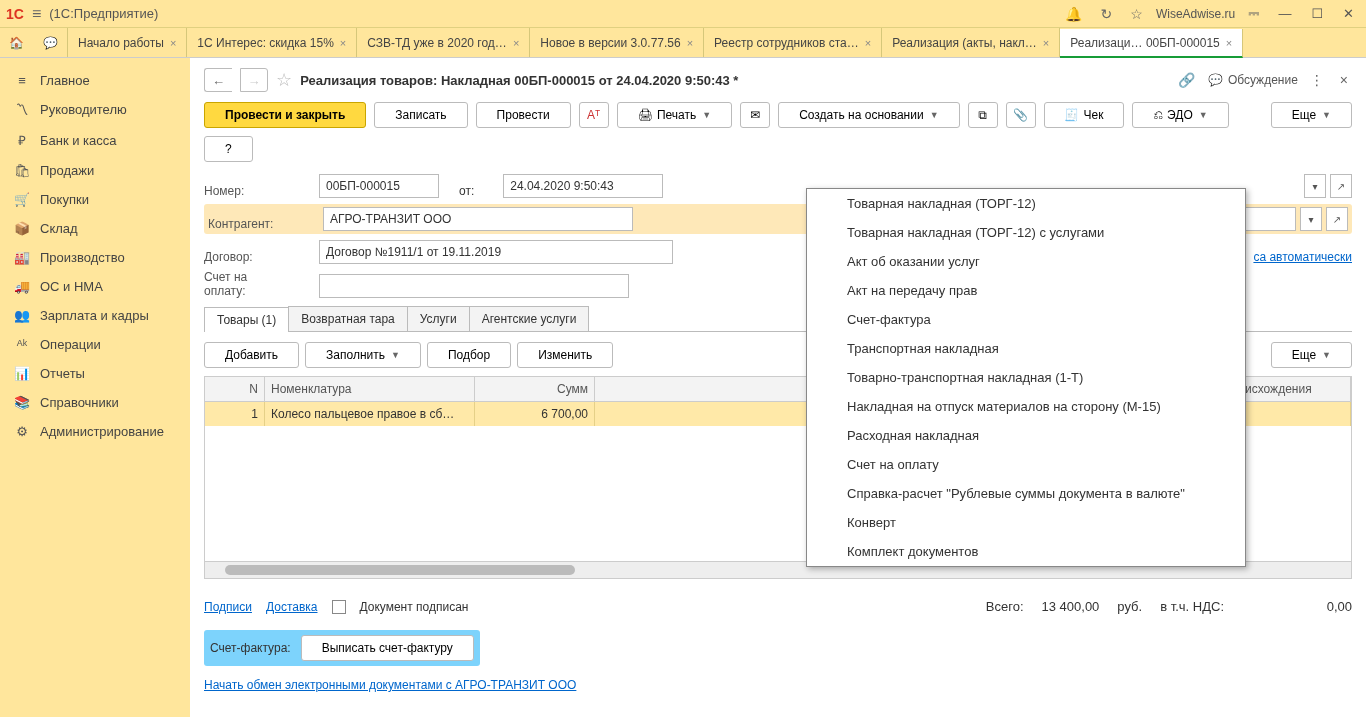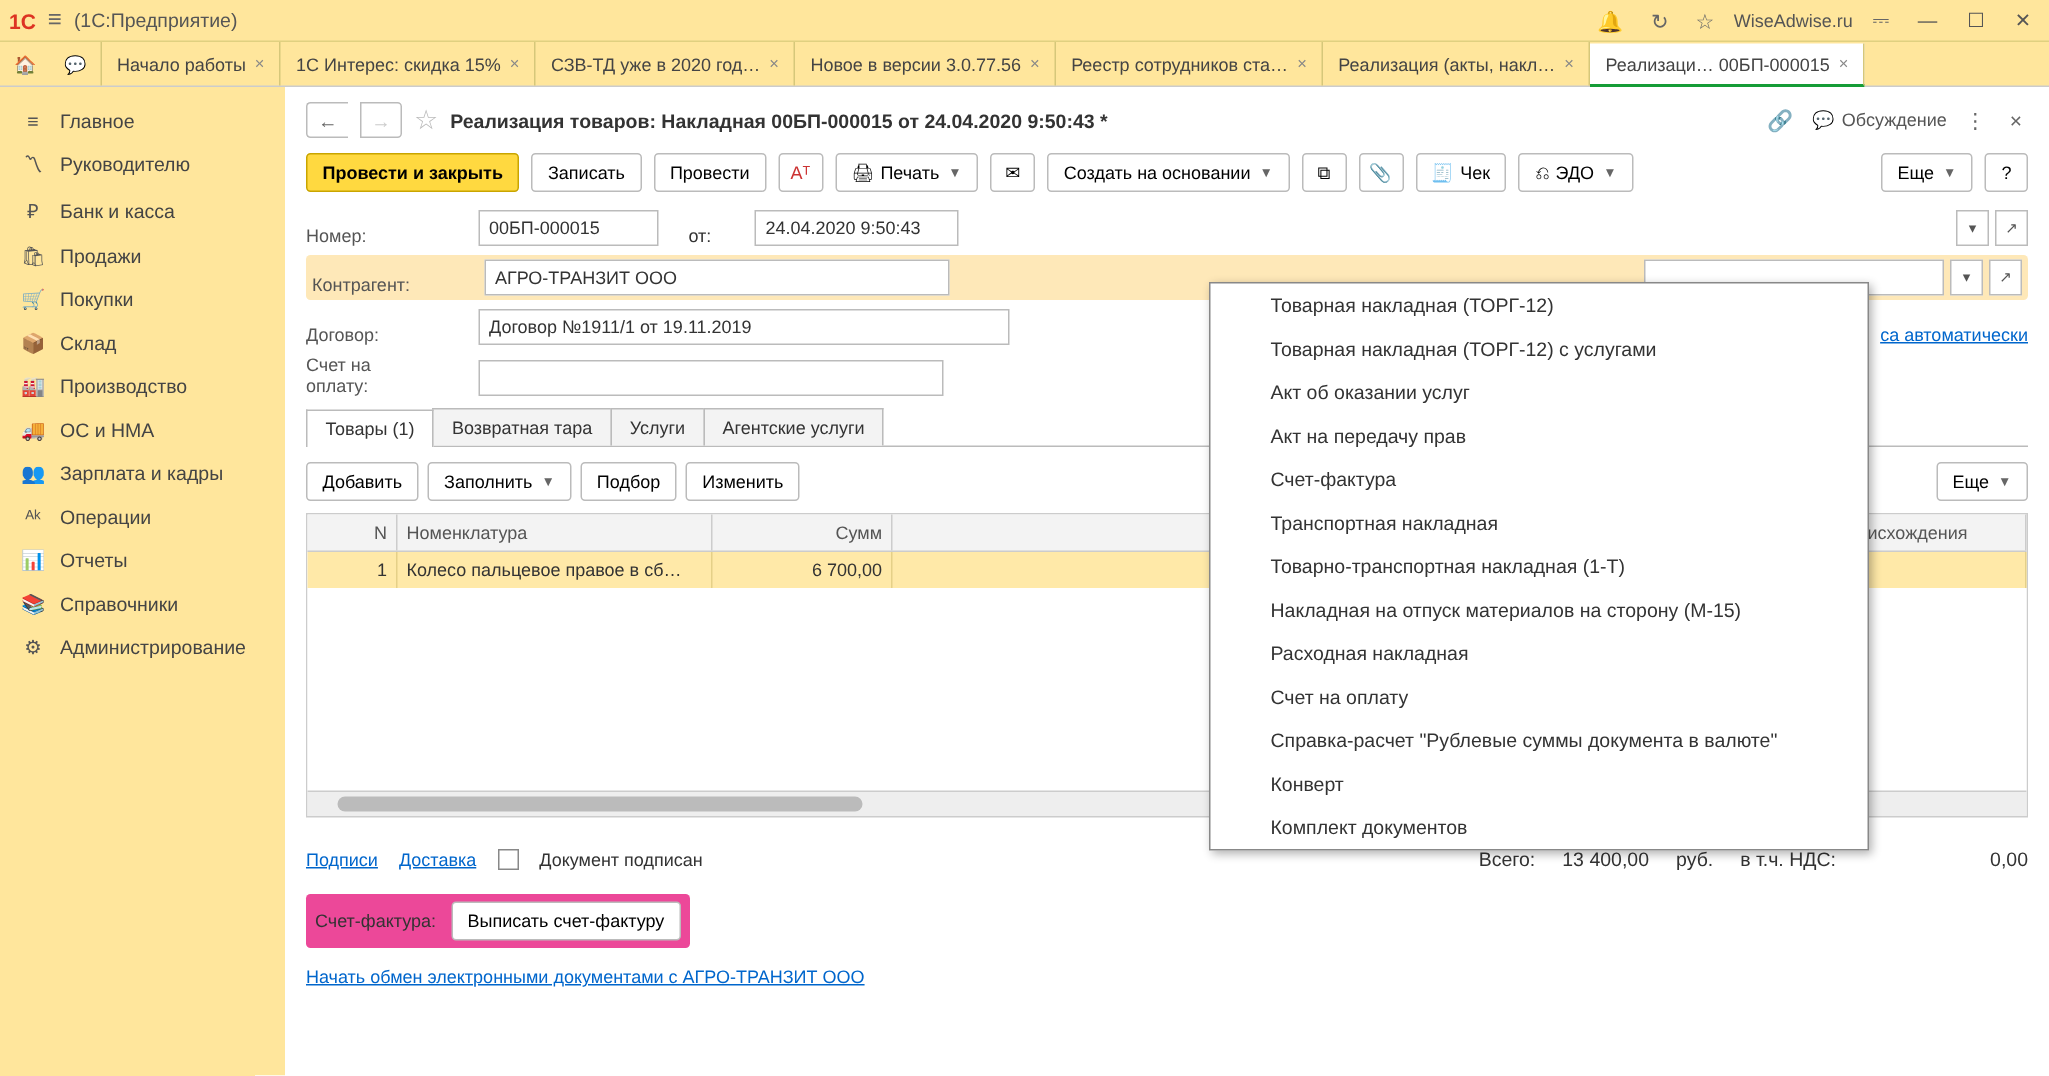--- a/index.html
+++ b/index.html
@@ -31,21 +31,21 @@
 .nav-arrow { border: 1px solid #bbb; background: #fff; width: 28px; height: 24px; display: flex; align-items: center; justify-content: center; cursor: pointer; color: #666; font-size: 13px; }
 .nav-arrow:first-of-type { border-radius: 3px 0 0 3px; border-right: none; }
 .nav-arrow:nth-of-type(2) { border-radius: 0 3px 3px 0; }
 .star { color: #bbb; font-size: 18px; cursor: pointer; }
 .doc-title { font-size: 13px; font-weight: bold; color: #333; }
 .doc-spacer { flex: 1; }
 .hdr-icon { color: #666; font-size: 14px; cursor: pointer; padding: 0 4px; }
 .discuss { display: flex; align-items: center; gap: 5px; color: #555; font-size: 12px; cursor: pointer; }
 
 .toolbar { display: flex; gap: 8px; margin-bottom: 12px; align-items: center; flex-wrap: wrap; }
-.btn { border: 1px solid #bbb; background: #fff; padding: 4px 10px; font-size: 12px; border-radius: 3px; cursor: pointer; height: 26px; display: flex; align-items: center; gap: 4px; }
+.btn { border: 1px solid #bbb; background: #fff; padding: 4px 20px; font-size: 12px; border-radius: 3px; cursor: pointer; height: 26px; display: flex; align-items: center; gap: 4px; }
 .btn-primary { background: #ffd940; font-weight: bold; border-color: #c9a500; }
 .btn-icon { width: 30px; justify-content: center; padding: 4px 0; }
 .btn .dd { color: #666; font-size: 9px; margin-left: 2px; }
 .toolbar-spacer { flex: 1; }
 
 .form-row { display: flex; align-items: flex-end; margin-bottom: 6px; gap: 6px; }
 .form-row.hl { background: #fee8b8; padding: 3px 4px; border-radius: 3px; }
 .form-label { width: 86px; color: #555; font-size: 12px; }
 .form-field { border: 1px solid #bbb; background: #fff; padding: 3px 6px; font-size: 12px; height: 24px; display: flex; align-items: center; margin-left: 23px; }
 .form-link { color: #0066cc; text-decoration: underline; cursor: pointer; font-size: 12px; }
@@ -71,21 +71,21 @@
 .col-country { flex: 1; }
 
 .grid-body { height: 160px; background: #fff; border-bottom: 1px solid #ccc; }
 .hscroll { height: 16px; background: #eee; display: flex; align-items: center; }
 .hscroll-thumb { height: 10px; background: #bbb; border-radius: 5px; margin-left: 20px; width: 350px; }
 
 .bottom-area { margin-top: 20px; display: flex; align-items: center; gap: 14px; }
 .totals { margin-left: auto; display: flex; gap: 18px; align-items: center; font-size: 13px; }
 .checkbox { width: 14px; height: 14px; border: 1px solid #888; background: #fff; }
 
-.invoice-row { margin-top: 16px; display: flex; align-items: center; gap: 10px; background: #ec4899; padding: 5px 6px; border-radius: 3px; width: fit-content; }
+.invoice-row { margin-top: 16px; display: flex; align-items: center; gap: 10px; background: #7dd3fc; padding: 5px 6px; border-radius: 3px; width: fit-content; }
 .edi-link { margin-top: 12px; color: #0066cc; text-decoration: underline; font-size: 12px; }
 
 .dropdown-menu { position: absolute; top: 130px; left: 616px; width: 440px; background: #fff; border: 1px solid #888; box-shadow: 2px 2px 6px rgba(0,0,0,0.3); z-index: 100; }
 .dropdown-menu .item { padding: 7px 40px; font-size: 13px; color: #333; cursor: pointer; }
 .dropdown-menu .item.highlighted { background: #ffc933; position: relative; }
 .red-box { position: absolute; border: 3px solid #d00; left: 15px; right: 90px; top: -2px; bottom: -2px; pointer-events: none; }
 </style>
 </head>
 <body>
 
@@ -241,21 +241,21 @@
           <span>Еще</span>
           <span class="dd">▼</span>
         </button>
       <button class="btn">?</button>
     </div>
 
     <div class="form-row">
       <span class="form-label">Номер:</span>
       <div class="form-field" style="width:120px;">00БП-000015</div>
       <span style="margin-left:14px;">от:</span>
-      <div class="form-field" style="width:136px;">24.04.2020  9:50:43</div>
+      <div class="form-field" style="width:160px;">24.04.2020  9:50:43</div>
       <div class="right-group">
         <div class="btn-small">▾</div>
         <div class="btn-small">↗</div>
       </div>
     </div>
 
     <div class="form-row hl">
       <span class="form-label">Контрагент:</span>
       <div class="form-field" style="width:310px;">АГРО-ТРАНЗИТ ООО</div>
       <div class="right-group">

